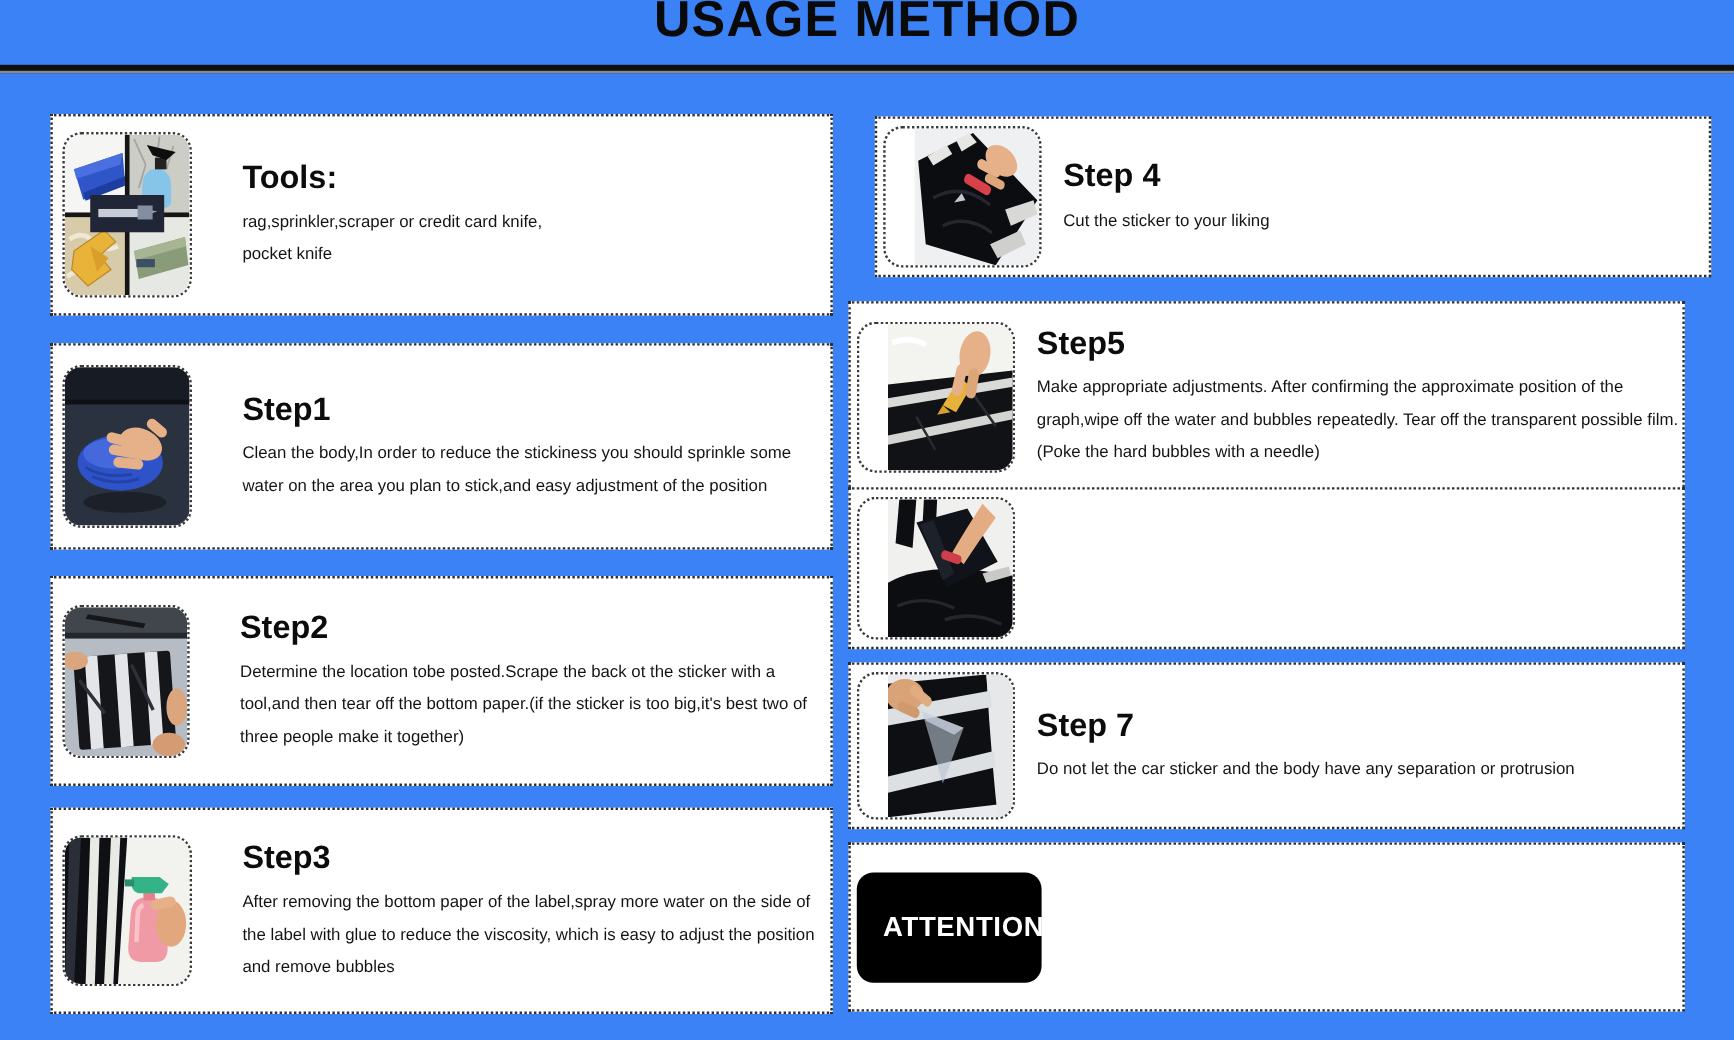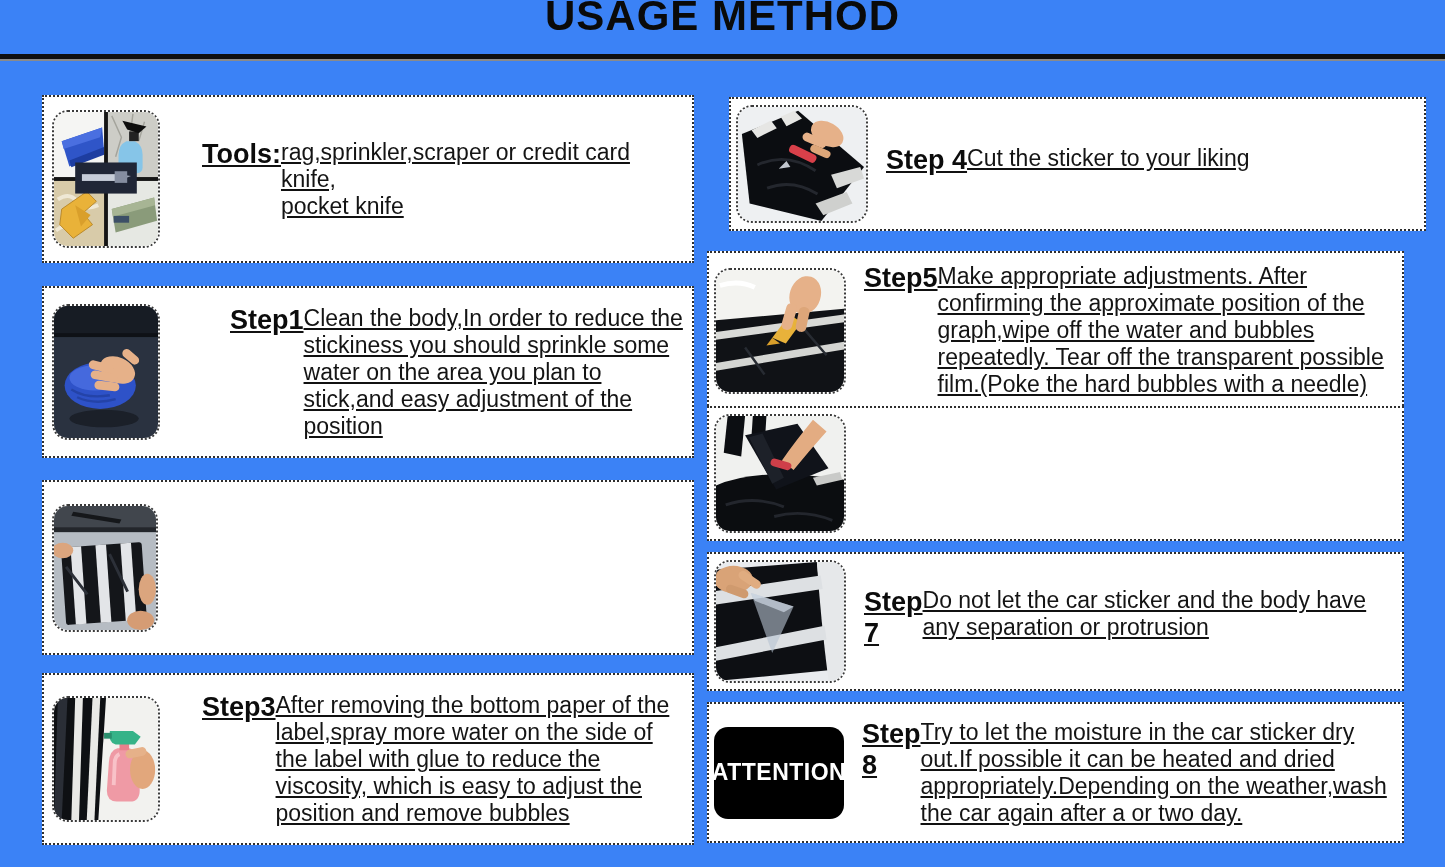--- a/index.html
+++ b/index.html
@@ -5,27 +5,27 @@
   html,body{margin:0;padding:0;background:#ffffff;}
   body{width:1445px;height:867px;font-family:"Liberation Sans",sans-serif;color:#111;position:relative;overflow:hidden;}
   .page{position:absolute;inset:0;background:#3b82f6;}
   .page-title{position:absolute;top:-8px;left:0;width:100%;text-align:center;
     font-size:42px;font-weight:700;letter-spacing:1px;color:#0a0a0a;margin:0;}
   .title-rule{position:absolute;top:54px;left:0;width:100%;height:5px;background:#101010;border-bottom:2px solid #8a8a8a;}
   .box{position:absolute;border:2px dotted #2e2e2e;background:#fff;box-sizing:border-box;
     display:flex;align-items:center;}
   .thumb{border:2px dotted #3a3a3a;border-radius:16px;overflow:hidden;background:#fff;flex:0 0 auto;box-sizing:border-box;}
   .thumb svg{display:block;width:100%;height:100%;}
-  .txt{display:flex;flex-direction:row;justify-content:flex-start;text-decoration:underline;}
+  .txt{display:flex;flex-direction:column;justify-content:space-between;}
   .txt-left{margin-left:42px;width:480px;}
   .txt-right{margin-left:18px;width:552px;}
   .heading{font-size:27px;font-weight:700;color:#0c0c0c;margin:0 0 7px 0;line-height:1.15;}
-  .body{font-size:23px;line-height:27px;color:#141414;margin:0;white-space:pre-line;}
+  .body{font-size:14px;line-height:27px;color:#141414;margin:0;white-space:pre-line;}
   .thumb-left{margin-left:8px;}
-  .thumb-right{margin-left:5px;}
+  .thumb-right{margin-left:5px;padding-left:24px;}
   .attention{background:#000;color:#fff;font-weight:700;font-size:23px;letter-spacing:0.5px;
     display:flex;align-items:center;justify-content:center;border-radius:14px;flex:0 0 auto;}
 </style>
 </head>
 <body>
 
 <div class="page">
 
   <h1 class="page-title">USAGE METHOD</h1>
   <div class="title-rule"></div>
@@ -58,21 +58,21 @@
         <rect x="63" y="61" width="13" height="12" fill="#858da0"></rect>
       </svg>
     </div>
     <div class="txt txt-left">
       <p class="heading">Tools:</p>
       <p class="body">rag,sprinkler,scraper or credit card knife,
 pocket knife</p>
     </div>
   </div>
 
-  <div class="box" style="left:42px;top:286px;width:652px;height:172px;gap:28px;">
+  <div class="box" style="left:42px;top:286px;width:652px;height:172px;">
     <div class="thumb thumb-left" style="width:108px;height:136px;">
       <svg viewBox="0 0 108 136" preserveAspectRatio="none">
         <rect width="108" height="136" fill="#2a3240"></rect>
         <rect width="108" height="30" fill="#171c24"></rect>
         <rect y="28" width="108" height="4" fill="#0e1116"></rect>
         <ellipse cx="52" cy="116" rx="36" ry="9" fill="#0b0e12" opacity="0.5"></ellipse>
         <ellipse cx="48" cy="82" rx="37" ry="24" fill="#2e52c8"></ellipse>
         <ellipse cx="42" cy="74" rx="26" ry="13" fill="#4569dd"></ellipse>
         <path d="M18 86 q16 10 40 6 M24 94 q18 8 40 2" stroke="#2443a8" stroke-width="2.5" fill="none"></path>
         <g fill="#e6b189">
@@ -102,20 +102,24 @@
           <rect x="20" y="40" width="11" height="80" fill="#e3e5e8"></rect>
           <rect x="46" y="40" width="11" height="80" fill="#e3e5e8"></rect>
           <rect x="72" y="40" width="11" height="80" fill="#e3e5e8"></rect>
           <path d="M14 60 l20 30 M60 50 l16 40" stroke="#2c3038" stroke-width="3" fill="none"></path>
         </g>
         <ellipse cx="9" cy="46" rx="11" ry="8" fill="#dba57e"></ellipse>
         <ellipse cx="97" cy="86" rx="9" ry="16" fill="#dba57e"></ellipse>
         <ellipse cx="90" cy="118" rx="14" ry="10" fill="#d59c74"></ellipse>
       </svg>
     </div>
+    <div class="txt txt-left">
+      <p class="heading">Step2</p>
+      <p class="body">Determine the location tobe posted.Scrape the back ot the sticker with a tool,and then tear off the bottom paper.(if the sticker is too big,it's best two of three people make it together)</p>
+    </div>
   </div>
 
   <div class="box" style="left:42px;top:673px;width:652px;height:172px;">
     <div class="thumb thumb-left" style="width:108px;height:126px;">
       <svg viewBox="0 0 108 126" preserveAspectRatio="none">
         <rect width="108" height="126" fill="#f2f2ef"></rect>
         <polygon points="0,0 54,0 46,126 0,126" fill="#0e1013"></polygon>
         <polygon points="4,0 14,0 8,126 0,126" fill="#2a2e36"></polygon>
         <polygon points="22,0 30,0 26,126 18,126" fill="#e9e9e6"></polygon>
         <polygon points="40,0 48,0 42,126 34,126" fill="#e9e9e6"></polygon>
@@ -222,19 +226,15 @@
       </svg>
     </div>
     <div class="txt txt-right">
       <p class="heading">Step 7</p>
       <p class="body">Do not let the car sticker and the body have any separation or protrusion</p>
     </div>
   </div>
 
   <div class="box" style="left:707px;top:702px;width:697px;height:141px;">
     <div class="attention thumb-right" style="width:130px;height:92px;">ATTENTION</div>
-    <div class="txt txt-right">
-      <p class="heading">Step 8</p>
-      <p class="body">Try to let the moisture in the car sticker dry out.If possible it can be heated and dried appropriately.Depending on the weather,wash the car again after a or two day.</p>
-    </div>
   </div>
 
 </div>
 
 </body></html>

